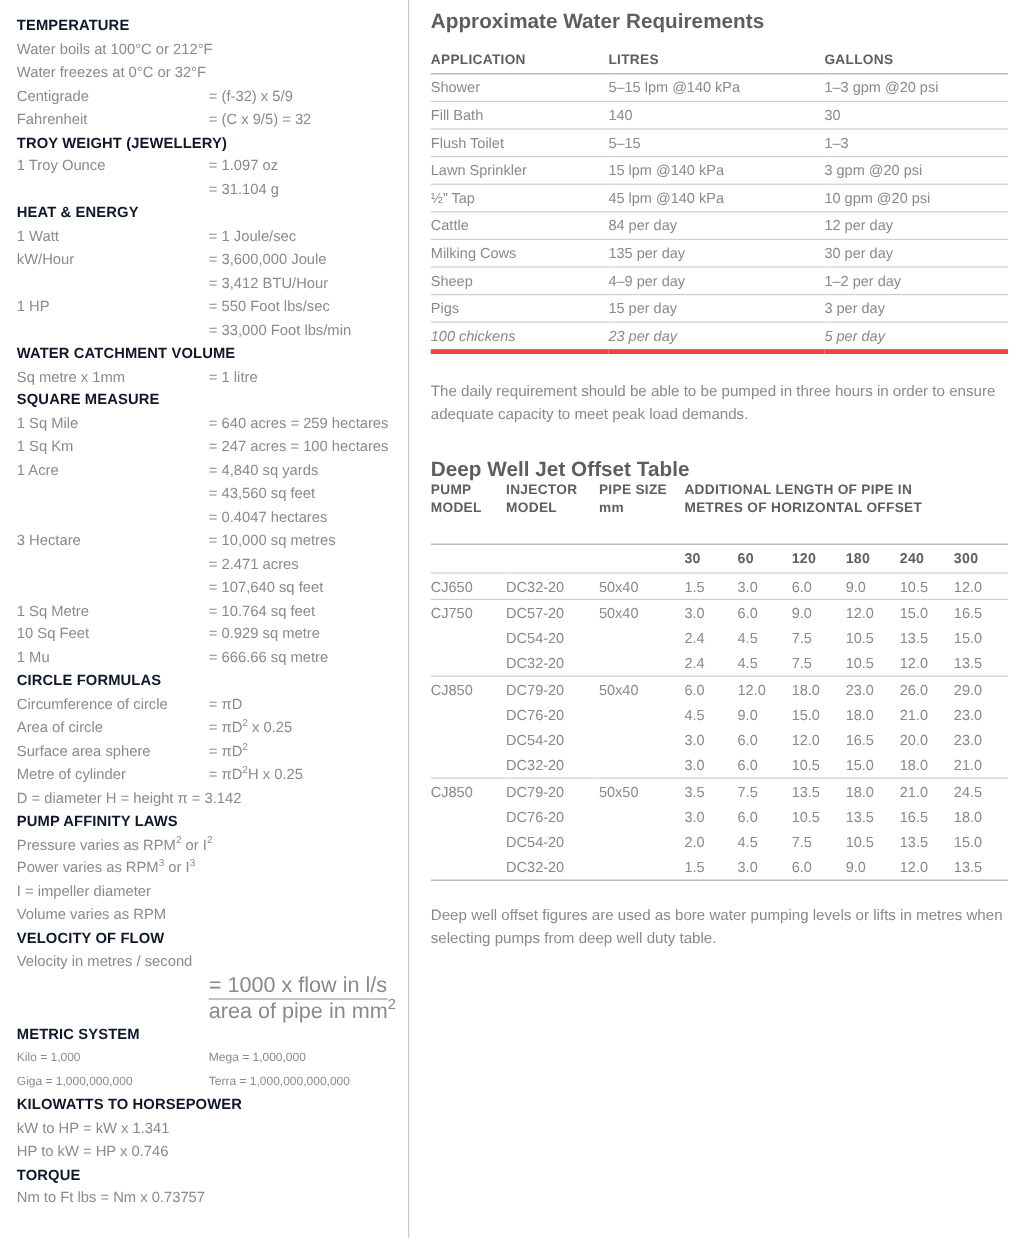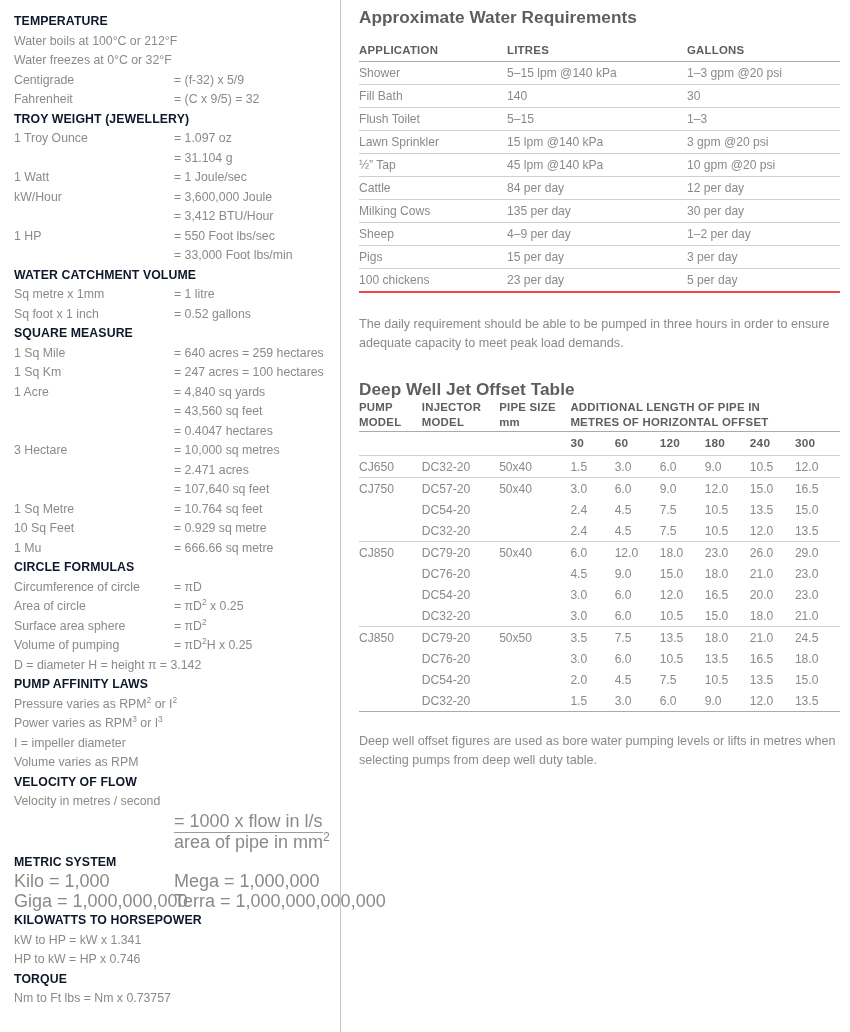--- a/index.html
+++ b/index.html
@@ -22,21 +22,21 @@
     font-size:12.3px;font-weight:bold;color:#0f172a;
     letter-spacing:.1px;line-height:19.5px;white-space:nowrap;
   }
   .row{display:flex;line-height:19.5px;font-size:12.3px;color:#8a8a8a;white-space:nowrap;}
   .row .lbl{width:160px;flex:0 0 160px;}
   .row .val{flex:1;}
   .row.full .lbl{width:auto;flex:none;}
   sup{font-size:.68em;vertical-align:super;line-height:0;}
 
   
-  .metric-row{display:flex;line-height:19.5px;font-size:18px;white-space:nowrap;}
+  .metric-row{display:flex;line-height:19.5px;font-size:10px;white-space:nowrap;}
   .metric-row .m1{width:160px;flex:0 0 160px;}
   .metric-row .m2{flex:1;}
 
   
   .frac{margin-left:160px;line-height:19.5px;font-size:18px;}
   .frac .num{border-bottom:1px solid #9a9a9a;display:inline-block;padding-bottom:1px;}
   .frac .den{display:block;}
 
   
   .title{
@@ -49,27 +49,27 @@
   th{
     font-size:11.4px;font-weight:bold;color:#5e5e5e;
     text-align:left;letter-spacing:.25px;
     padding:0 0 5px 0;vertical-align:bottom;white-space:nowrap;
   }
   td{
     color:#8a8a8a;padding:4px 0 4px 0;white-space:nowrap;
     border-top:1px solid #cfcfcf;
   }
   .wr-table thead tr th{border-bottom:1px solid #aaaaaa;}
-  .wr-table tbody tr:last-child td{border-bottom:2px solid #ef4444;}
+  .wr-table tbody tr:last-child td{border-bottom:4px solid #ef4444;font-style:italic;}
   .wr-c1{width:148px;}
   .wr-c2{width:180px;}
 
   
   .dw-table{margin-top:0;}
-  .dw-table th{padding-bottom:1px;line-height:15px;}
+  .dw-table th{padding-bottom:21px;line-height:15px;}
   .dw-head-span{text-align:left;}
   .dw-table .numhead th{
     border-top:1px solid #aaaaaa;border-bottom:1px solid #cfcfcf;
     padding-top:4px;padding-bottom:4px;font-size:11.8px;
   }
   .dw-table td{border-top:none;padding:3.5px 0;}
   .dw-table tr.grp td{border-top:1px solid #cfcfcf;}
   .dw-table tbody tr:last-child td{border-bottom:1px solid #aaaaaa;}
   .c-pump{width:68px;}
   .c-inj{width:82px;}
@@ -109,20 +109,21 @@
         </div>
         <div class="sec-head">TROY WEIGHT (JEWELLERY)</div>
         <div class="row">
           <span class="lbl">1 Troy Ounce</span>
           <span class="val">= 1.097 oz</span>
         </div>
         <div class="row">
           <span class="lbl"></span>
           <span class="val">= 31.104 g</span>
         </div>
+        <div class="sec-head">HEAT &amp; ENERGY</div>
         <div class="row">
           <span class="lbl">1 Watt</span>
           <span class="val">= 1 Joule/sec</span>
         </div>
         <div class="row">
           <span class="lbl">kW/Hour</span>
           <span class="val">= 3,600,000 Joule</span>
         </div>
         <div class="row">
           <span class="lbl"></span>
@@ -134,24 +135,20 @@
         </div>
         <div class="row">
           <span class="lbl"></span>
           <span class="val">= 33,000 Foot lbs/min</span>
         </div>
         <div class="sec-head">WATER CATCHMENT VOLUME</div>
         <div class="row">
           <span class="lbl">Sq metre x 1mm</span>
           <span class="val">= 1 litre</span>
         </div>
-        <div class="row">
-          <span class="lbl">Sq foot x 1 inch</span>
-          <span class="val">= 0.52 gallons</span>
-        </div>
         <div class="sec-head">SQUARE MEASURE</div>
         <div class="row">
           <span class="lbl">1 Sq Mile</span>
           <span class="val">= 640 acres  = 259 hectares</span>
         </div>
         <div class="row">
           <span class="lbl">1 Sq Km</span>
           <span class="val">= 247 acres  = 100 hectares</span>
         </div>
         <div class="row">
@@ -197,21 +194,21 @@
         </div>
         <div class="row">
           <span class="lbl">Area of circle</span>
           <span class="val">= πD<sup>2</sup> x 0.25</span>
         </div>
         <div class="row">
           <span class="lbl">Surface area sphere</span>
           <span class="val">= πD<sup>2</sup></span>
         </div>
         <div class="row">
-          <span class="lbl">Volume of pumping</span>
+          <span class="lbl">Metre of cylinder</span>
           <span class="val">= πD<sup>2</sup>H x 0.25</span>
         </div>
         <div class="row full">
           <span class="lbl">D = diameter H = height π = 3.142</span>
         </div>
         <div class="sec-head">PUMP AFFINITY LAWS</div>
         <div class="row full">
           <span class="lbl">Pressure varies as RPM<sup>2</sup> or I<sup>2</sup></span>
         </div>
         <div class="row full">

